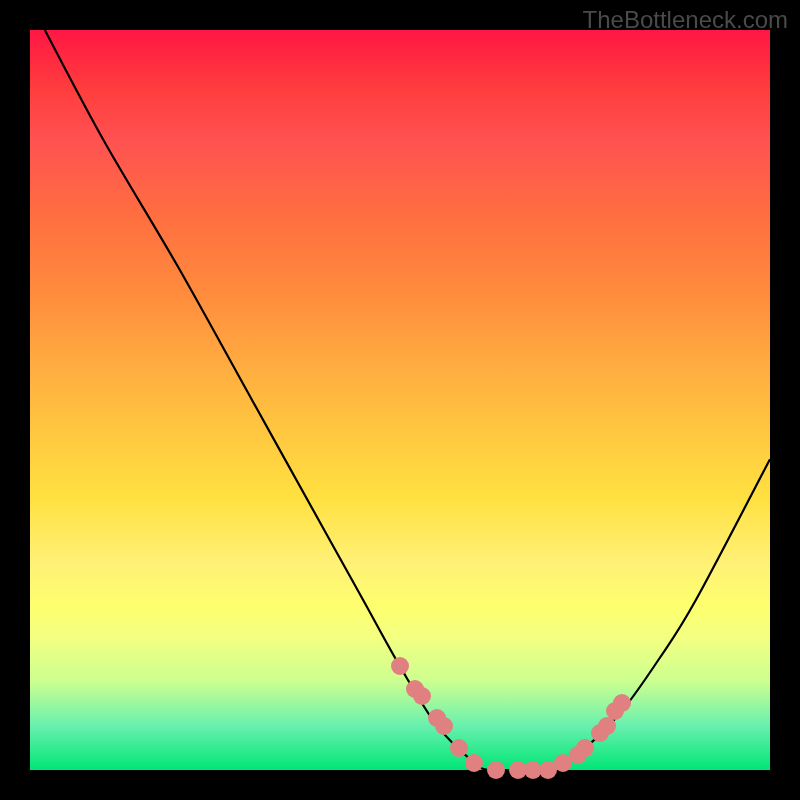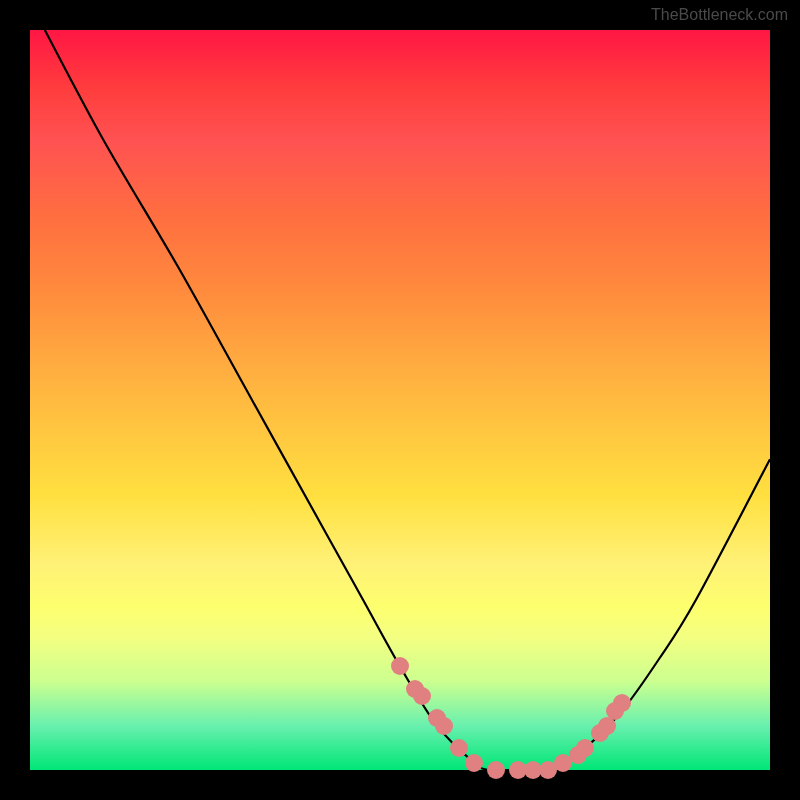--- a/index.html
+++ b/index.html
@@ -8,21 +8,21 @@
     height: 800px;
     background: #000;
     position: relative;
     font-family: Arial, sans-serif;
   }
   .watermark {
     position: absolute;
     top: 6px;
     right: 12px;
     color: #4a4a4a;
-    font-size: 16px;
+    font-size: 24px;
     font-weight: 500;
     z-index: 10;
   }
   .plot-area {
     position: absolute;
     left: 30px;
     top: 30px;
     width: 740px;
     height: 740px;
     background: linear-gradient(to bottom,

